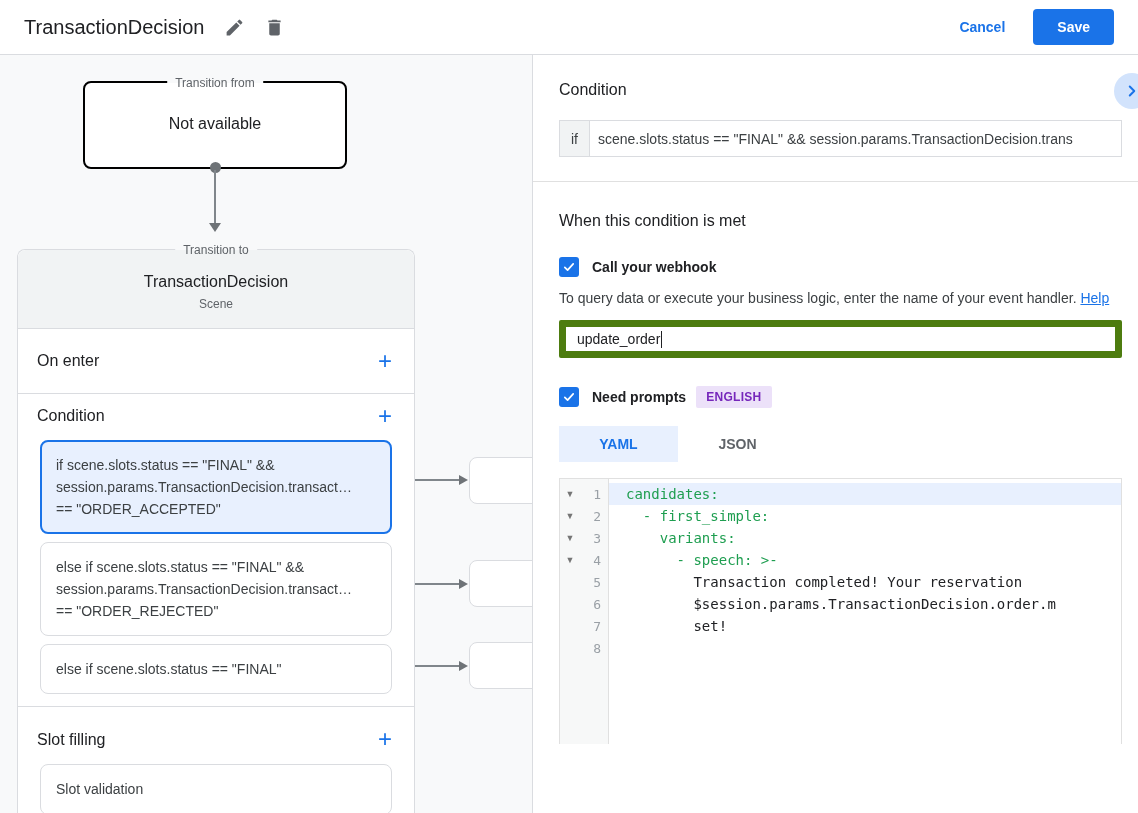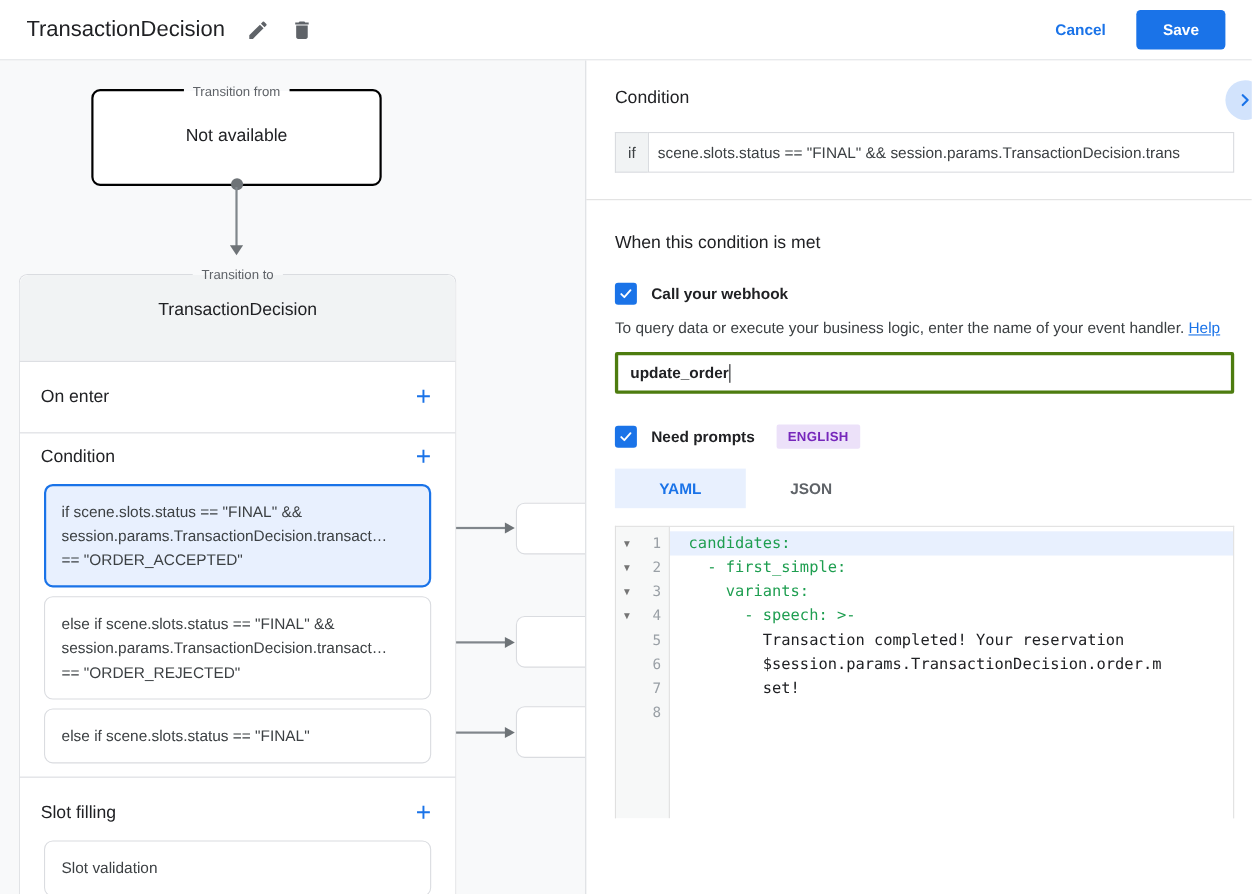--- a/index.html
+++ b/index.html
@@ -59,23 +59,23 @@
   .if-prefix { width: 30px; background: #f1f3f4; border: 1px solid #dadce0; border-right: none; display: flex; align-items: center; justify-content: center; font-size: 14px; color: #3c4043; }
   .if-input { flex: 1; border: 1px solid #dadce0; font-family: "Liberation Sans", sans-serif; font-size: 14px; color: #3c4043; padding: 0 8px; outline: none; background: #fff; }
   .link { color: #1a73e8; font-size: 14px; text-decoration: none; cursor: pointer; }
   .help-row { margin-top: 17px; }
   .link-underline { text-decoration: underline; }
 
   .panel-section2 { padding: 30px 16px 0 26px; }
   .check-row { display: flex; align-items: center; margin-top: 27px; }
   .checkbox { width: 20px; height: 20px; border-radius: 3px; background: #1a73e8; display: flex; align-items: center; justify-content: center; cursor: pointer; flex: none; }
   .check-label { font-size: 14px; font-weight: 700; color: #202124; margin-left: 13px; }
-  .badge { background: #ece1f9; color: #7627bb; font-size: 12px; font-weight: 700; letter-spacing: 0.3px; padding: 4px 10px; border-radius: 2px; margin-left: 20px; }
+  .badge { background: #ece1f9; color: #7627bb; font-size: 12px; font-weight: 700; letter-spacing: 0.3px; padding: 4px 10px; border-radius: 2px; margin-left: 10px; }
   .desc { font-size: 14px; color: #3c4043; line-height: 20px; margin-top: 11px; }
-  .textbox { height: 38px; border: 3px solid #4d7c0f; border-radius: 2px; display: flex; align-items: center; padding: 0 11px; font-size: 14px; color: #202124; margin-top: 12px; cursor: text; font-weight: bold; }
+  .textbox { height: 38px; border: 7px solid #4d7c0f; border-radius: 2px; display: flex; align-items: center; padding: 0 11px; font-size: 14px; color: #202124; margin-top: 12px; cursor: text; }
   .caret { display: inline-block; width: 1px; height: 17px; background: #202124; margin-left: 1px; }
 
   .tabs { display: flex; margin-top: 18px; }
   .tab { width: 119px; height: 36px; display: flex; align-items: center; justify-content: center; font-size: 14px; font-weight: 700; cursor: pointer; }
   .tab.active { background: #e8f0fe; color: #1a73e8; }
   .tab.inactive { color: #5f6368; }
 
   
   .editor { display: flex; margin-top: 16px; height: 266px; border: 1px solid #e0e0e0; border-bottom: none; overflow: hidden; background: #fff; }
   .gutter { width: 49px; flex: none; background: #f7f8f8; border-right: 1px solid #e0e0e0; padding-top: 4px; }
@@ -133,20 +133,21 @@
 
     <div class="dot" style="left:391px; top:606px;"></div>
     <div class="hline" style="left:398px; top:610px; width:62px;"></div>
     <div class="arrow-right" style="left:459px; top:606px;"></div>
     <div class="mini-box" style="top:587px;"></div>
 
     <div class="scene-card">
       <span class="legend legend-card">Transition to</span>
       <div class="card-header">
         <div class="card-title">TransactionDecision</div>
+        <div class="card-subtitle">Scene</div>
       </div>
 
       <div class="card-row">
         <span class="card-row-label">On enter</span>
         <span class="plus">+</span>
       </div>
 
       <div class="card-section cond-section-pad">
         <div class="section-head">
           <span class="card-row-label">Condition</span>

